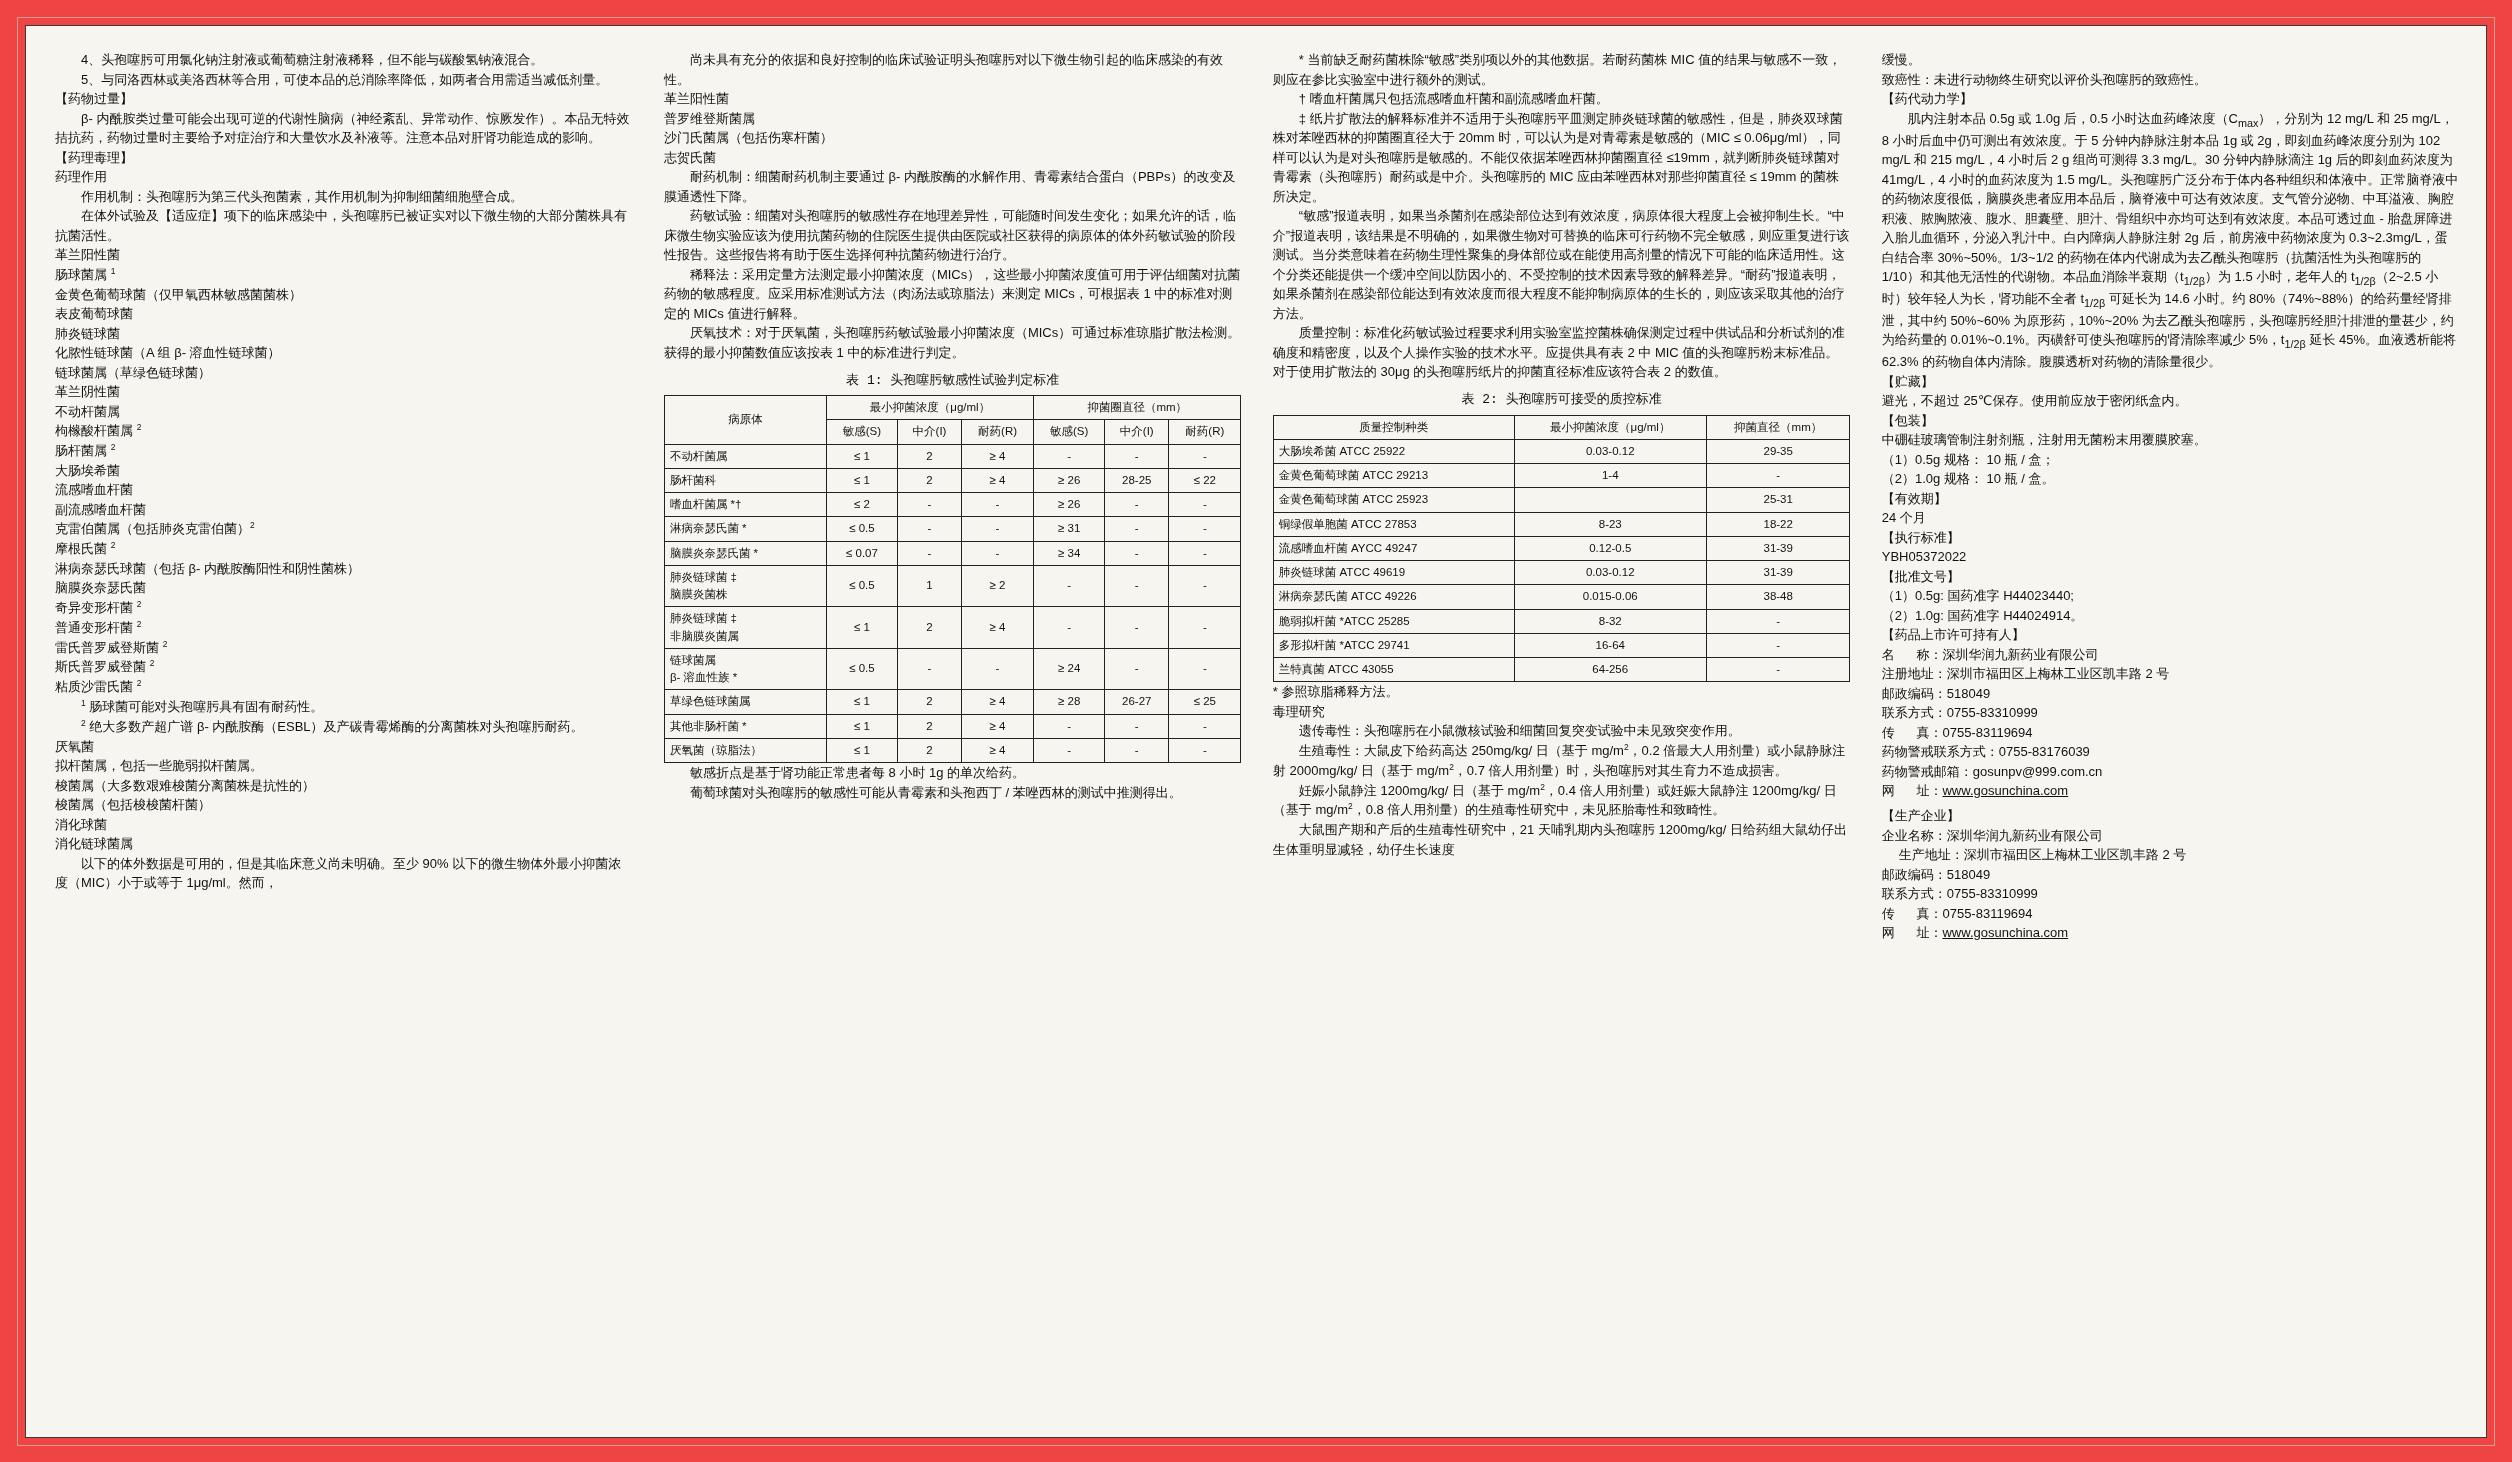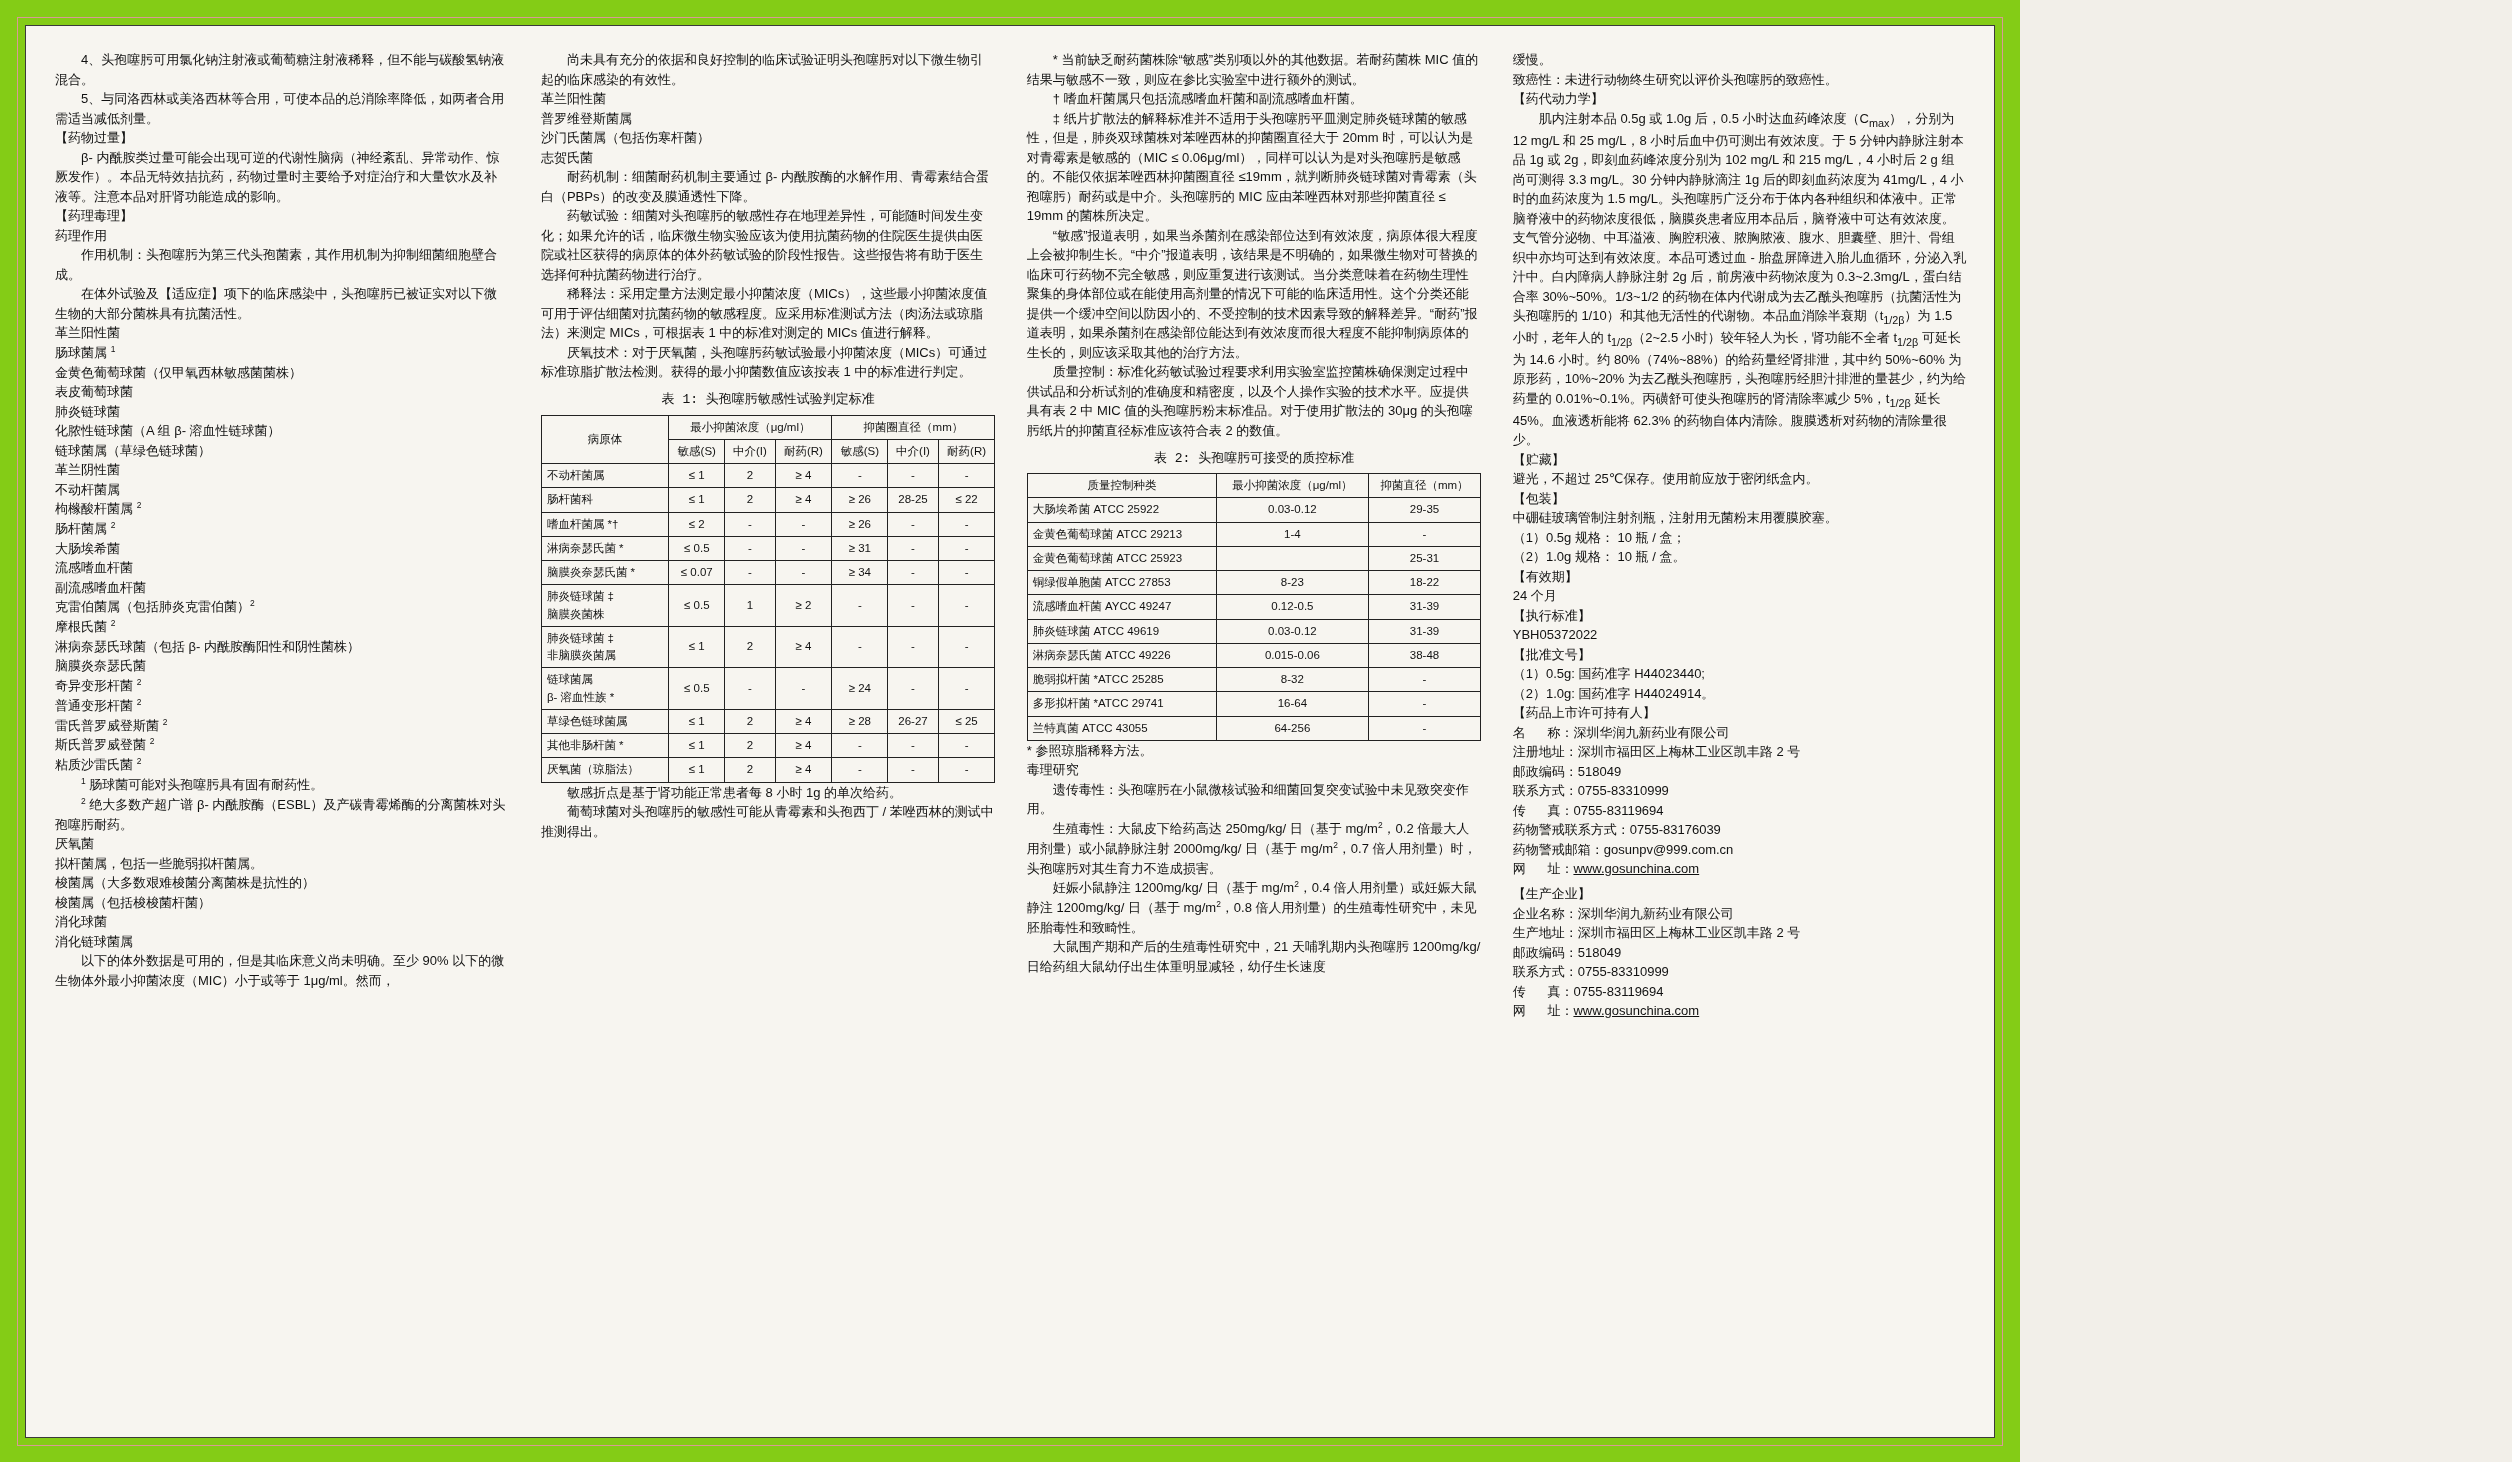--- a/index.html
+++ b/index.html
@@ -1,18 +1,18 @@
 <!DOCTYPE html>
 <html style="font-size:9.7px"><head>
 <meta charset="utf-8">
 <style>
   html,body{margin:0;padding:0;background:#f2efe9;}
   body{font-family:"Liberation Sans","DejaVu Sans",sans-serif;}
   .page{
-    width:2020px;height:1463px;background:#84cc16;position:relative;box-sizing:border-box;
+    width:2512px;height:1463px;background:#ef4444;position:relative;box-sizing:border-box;
     padding:18px;
   }
   .outer-border{
     position:absolute;left:17px;top:17px;right:17px;bottom:17px;
     border:1.8px solid #d99a95;box-sizing:border-box;
   }
   .inner-border{
     position:absolute;left:25.4px;top:25.4px;right:25.4px;bottom:25.4px;
     border:1.2px solid #3a3a3a;box-sizing:border-box;background:#f7f5f0;
   }
@@ -335,21 +335,21 @@
           <p class="noind"><span style="white-space: pre;">联系方式：</span><span>0755-83310999</span></p>
           <p class="noind"><span style="white-space: pre;">传      真：</span><span>0755-83119694</span></p>
           <p class="noind"><span style="white-space: pre;">药物警戒联系方式：</span><span>0755-83176039</span></p>
           <p class="noind"><span style="white-space: pre;">药物警戒邮箱：</span><span>gosunpv@999.com.cn</span></p>
           <p class="noind"><span style="white-space: pre;">网      址：</span><span class="u">www.gosunchina.com</span></p>
         </div>
       <div class="sp"></div>
       <div class="noind">【生产企业】</div>
       <div id="c4-producer">
           <p class="noind"><span style="white-space: pre;">企业名称：</span><span>深圳华润九新药业有限公司</span></p>
-          <p class="noind"><span style="white-space: pre;">生产地址：</span><span>深圳市福田区上梅林工业区凯丰路 2 号</span></p>
+          <p class="noind"><span style="white-space: pre; margin-left: 17px;">生产地址：</span><span>深圳市福田区上梅林工业区凯丰路 2 号</span></p>
           <p class="noind"><span style="white-space: pre;">邮政编码：</span><span>518049</span></p>
           <p class="noind"><span style="white-space: pre;">联系方式：</span><span>0755-83310999</span></p>
           <p class="noind"><span style="white-space: pre;">传      真：</span><span>0755-83119694</span></p>
           <p class="noind"><span style="white-space: pre;">网      址：</span><span class="u">www.gosunchina.com</span></p>
         </div>
     </div>
 
   </div>
 </div>
 

